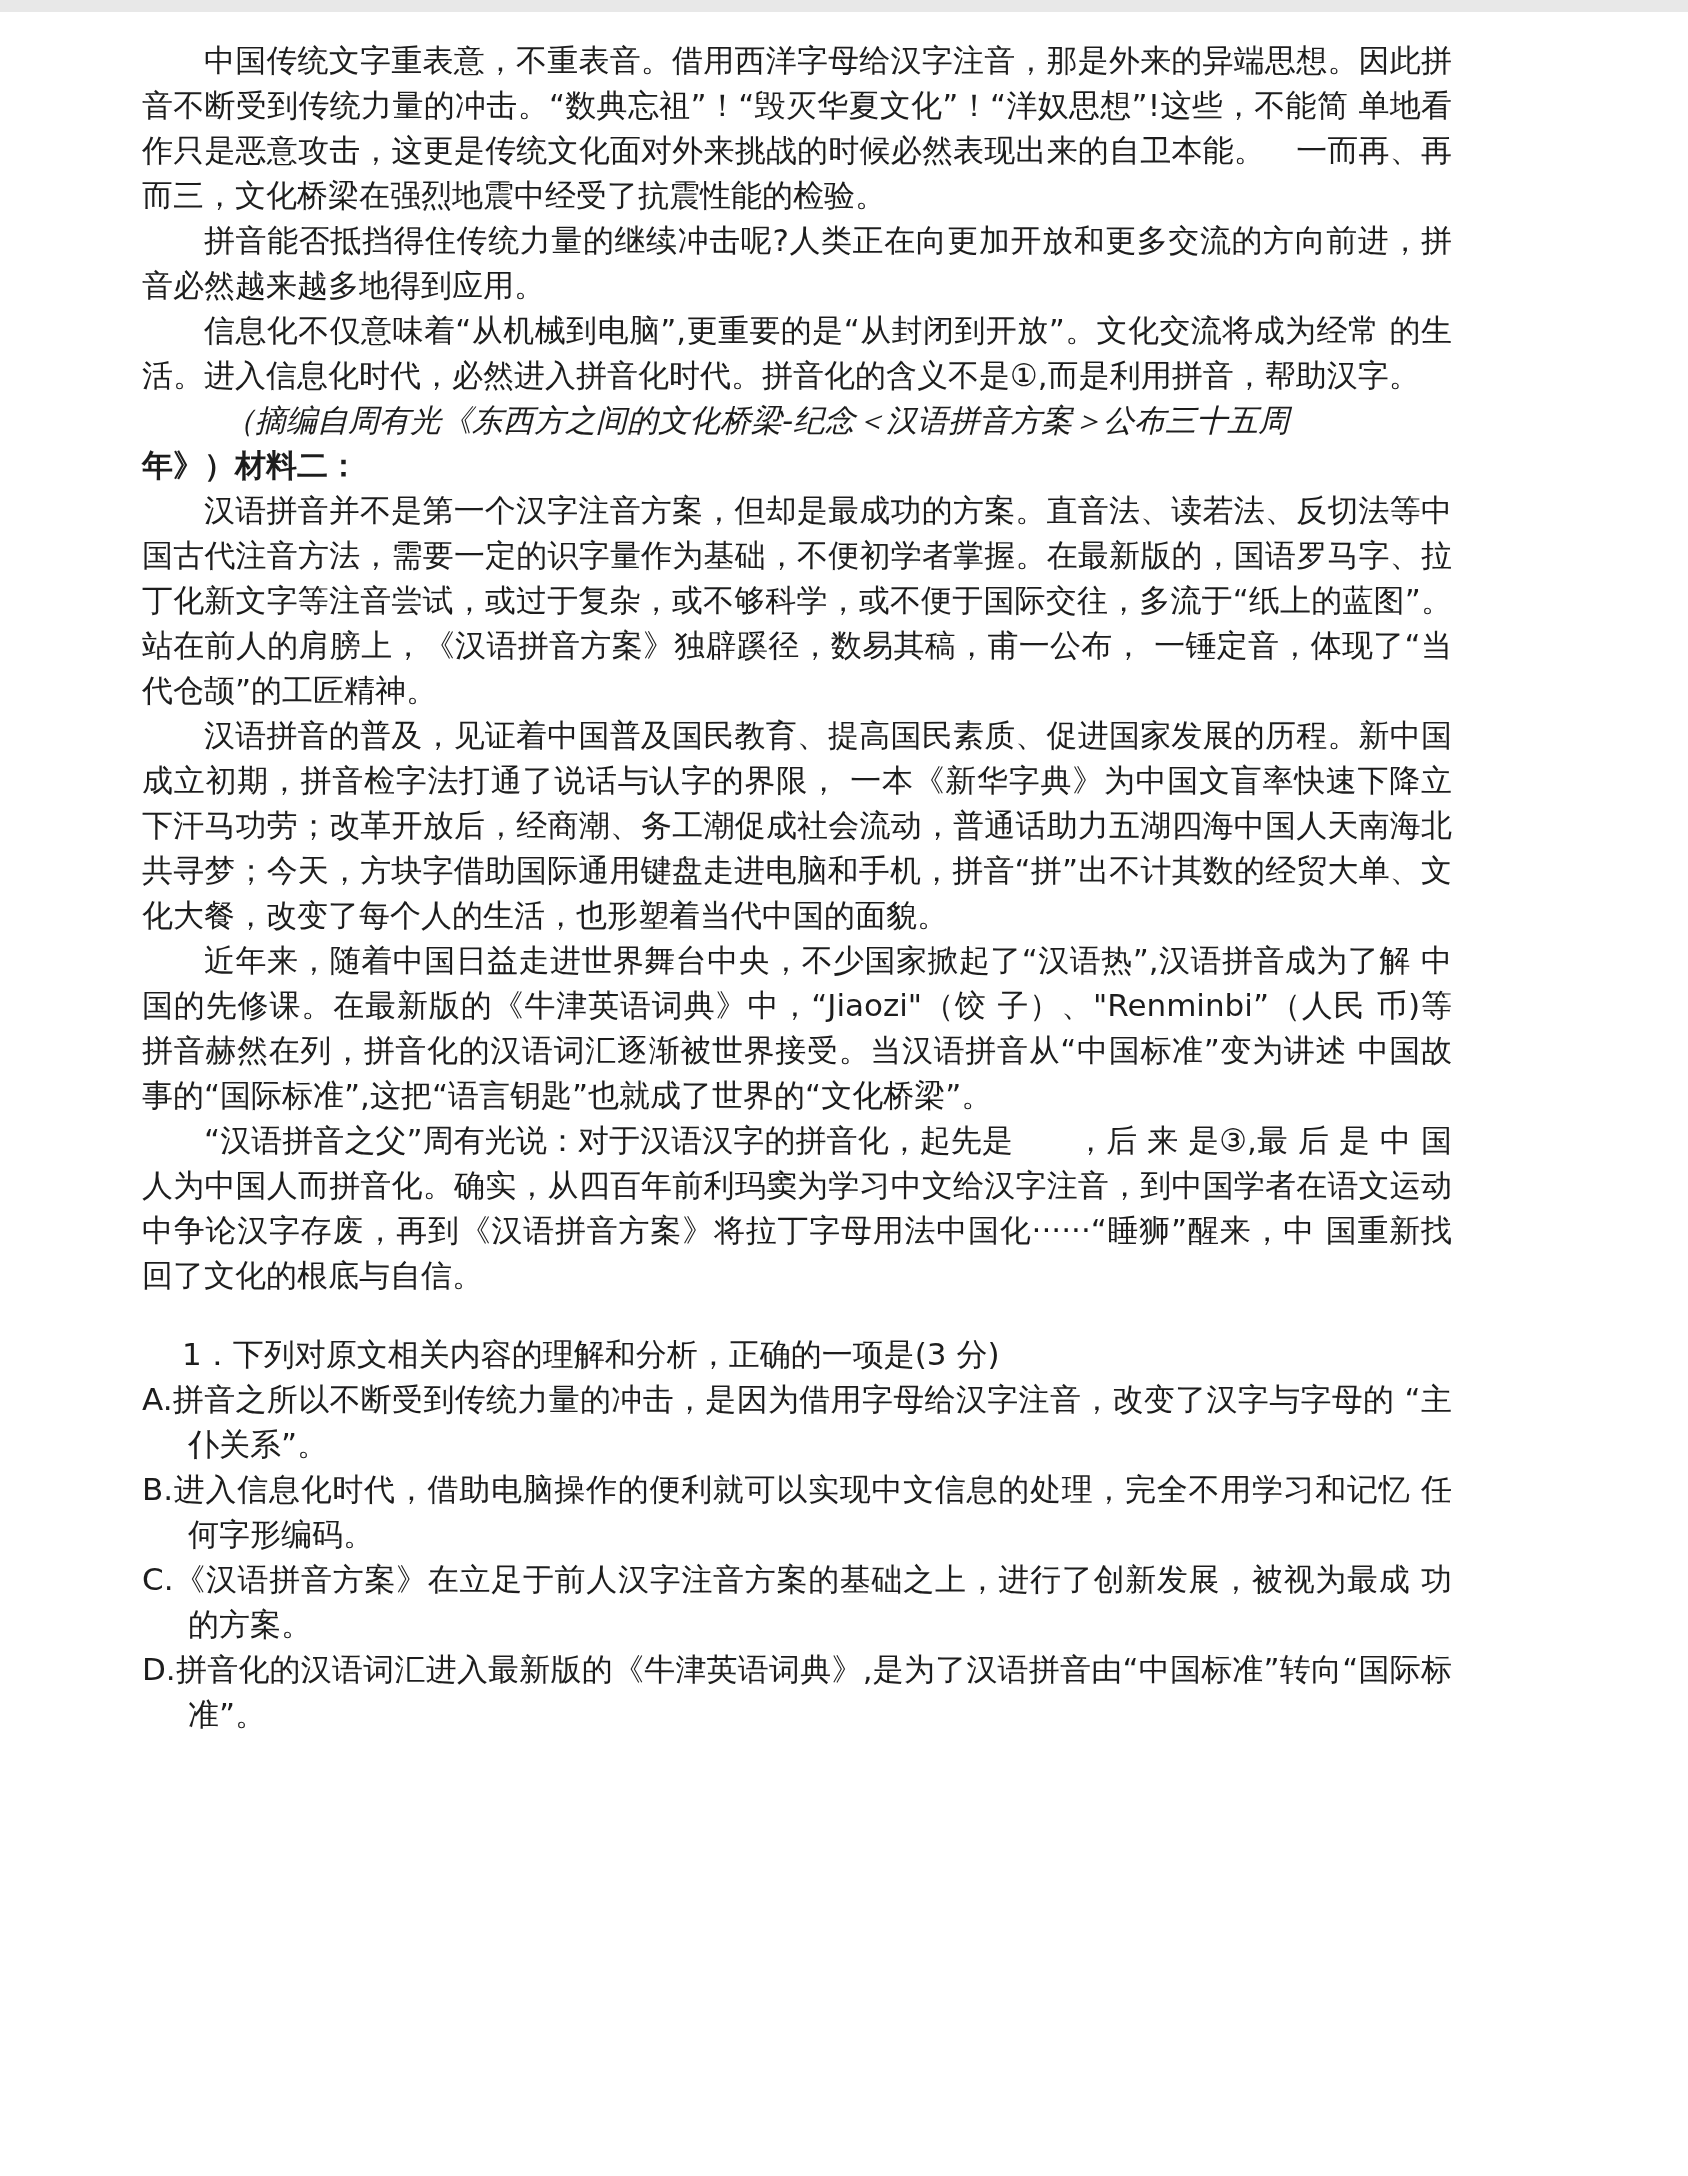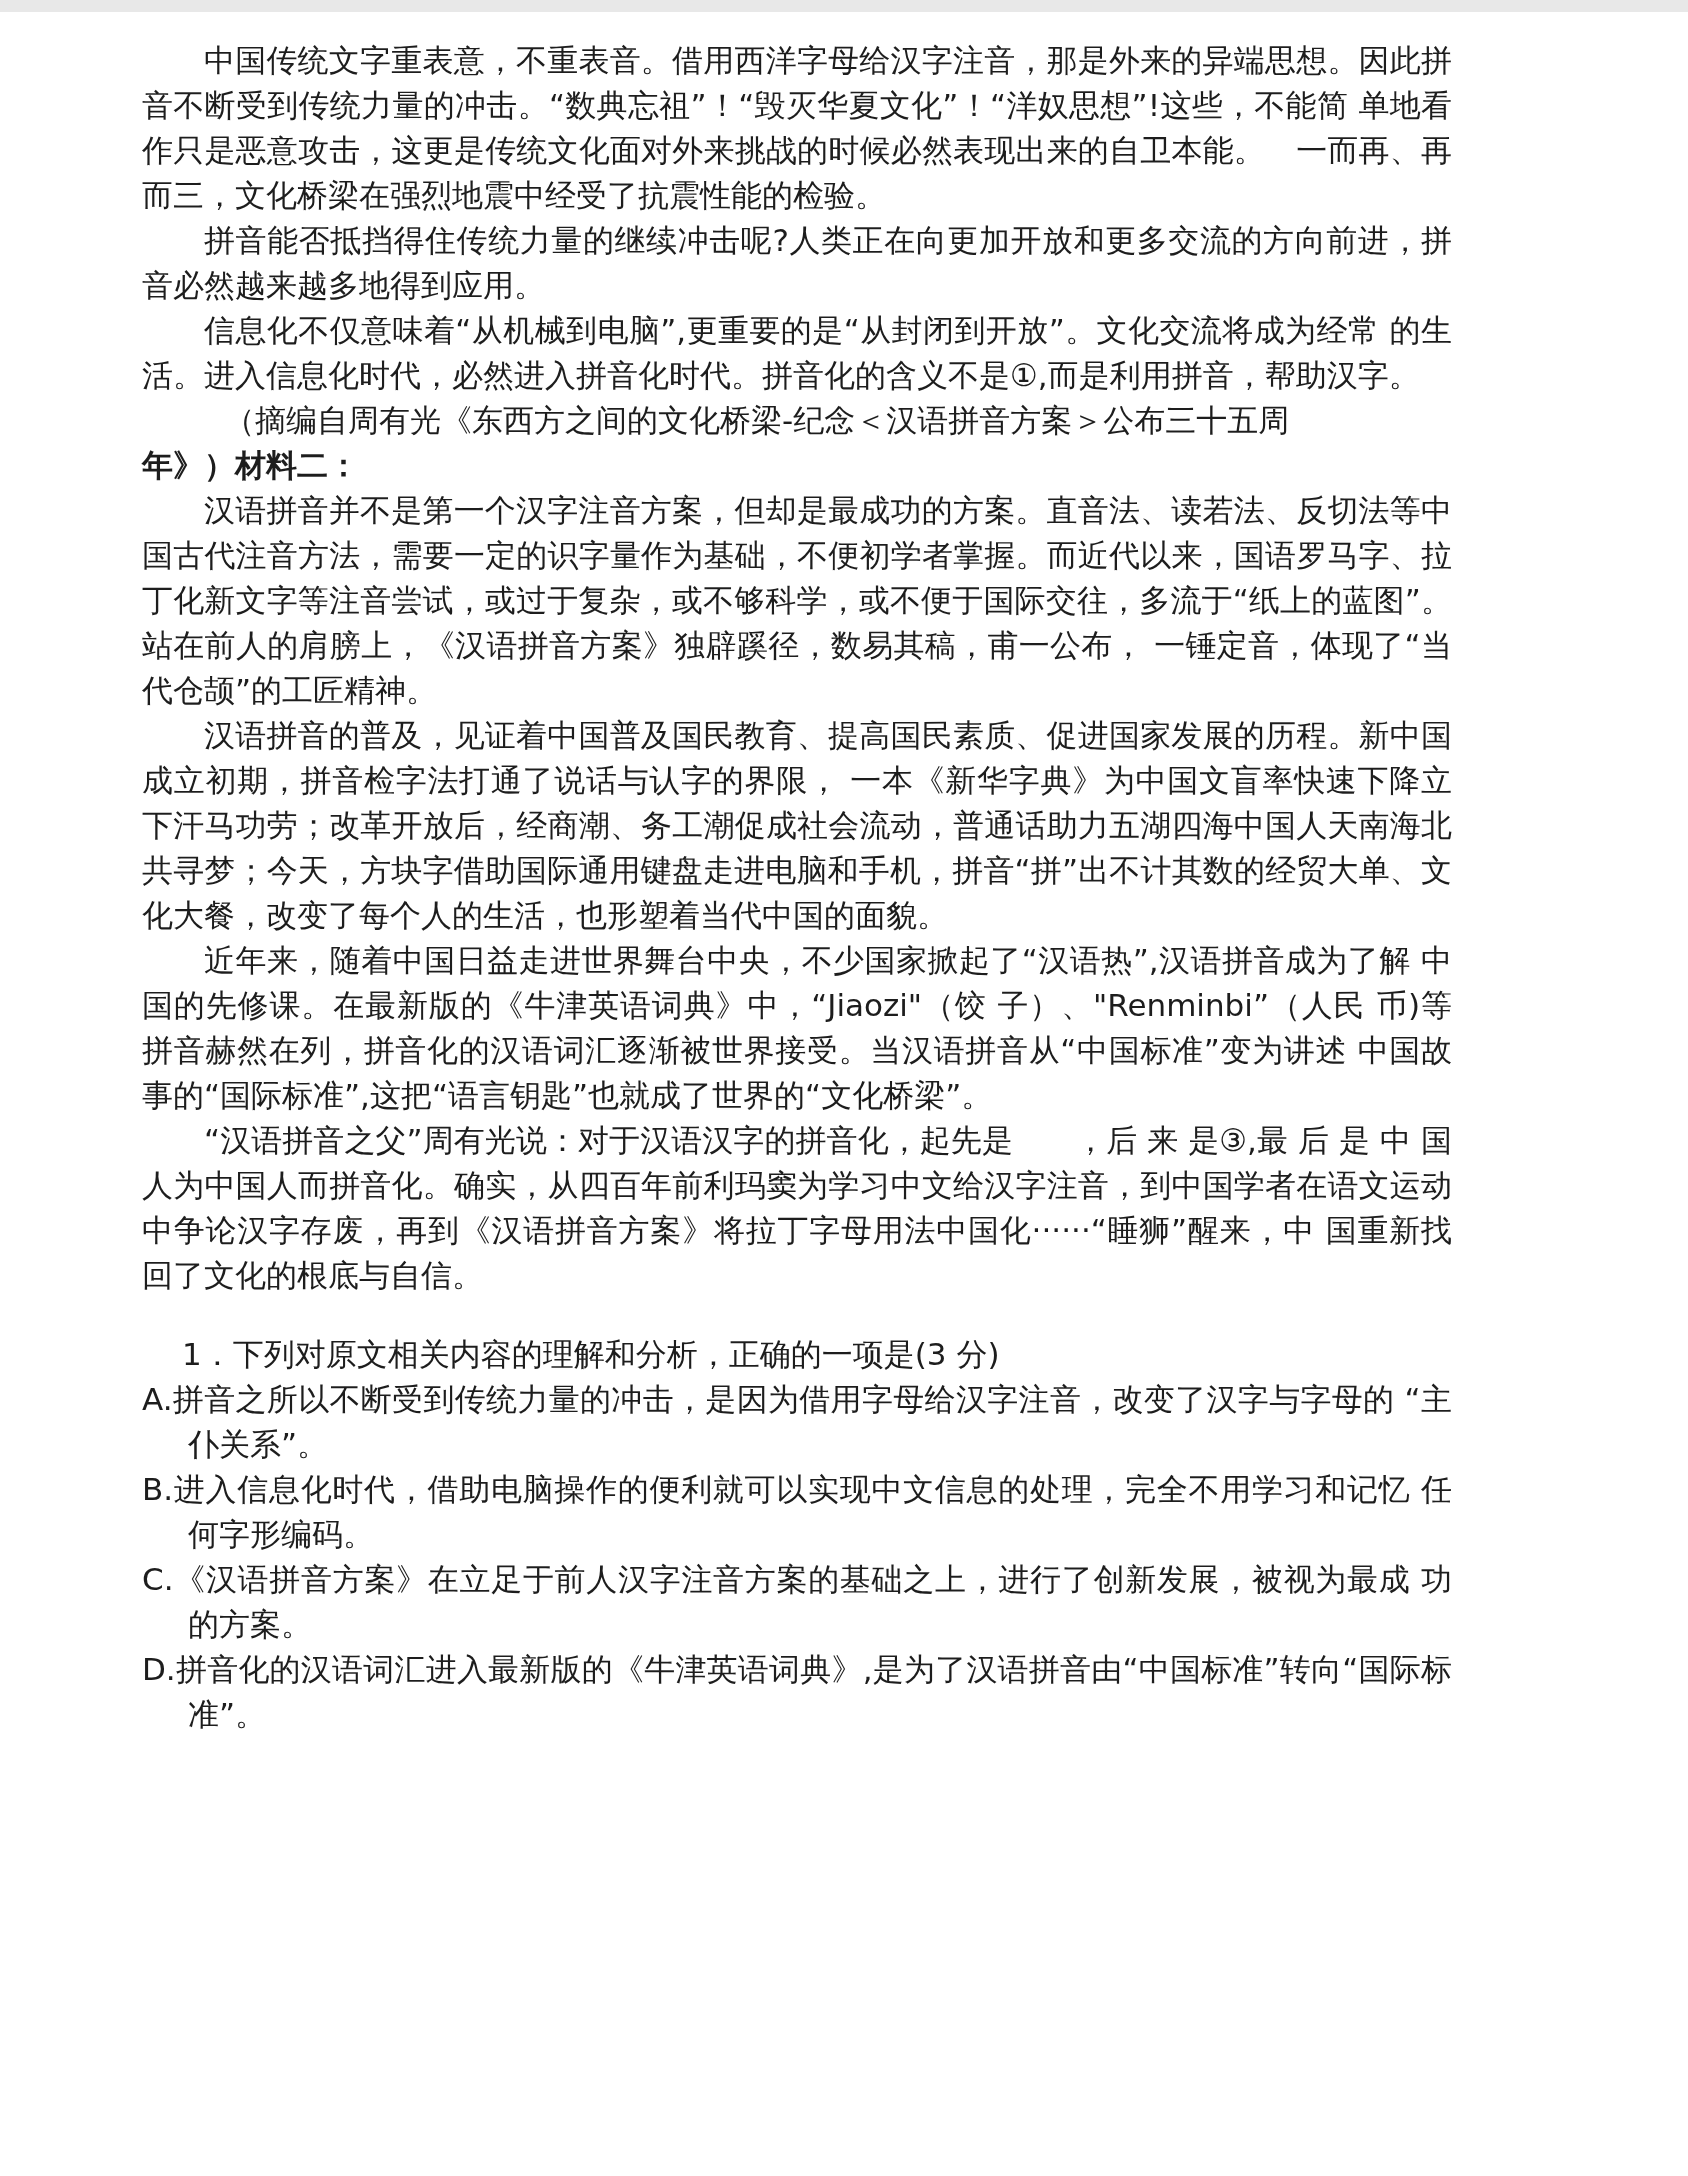--- a/index.html
+++ b/index.html
@@ -24,20 +24,21 @@
     word-break: break-all;
   }
   .para { text-indent: 2em; }
   .gap-sm { margin-top: 8px; }
   .gap-md { margin-top: 14px; }
   .gap-lg { margin-top: 18px; }
   .attr-wrap {            
     text-indent: 0;
     padding-left: 82px;
     text-align: left;
+    font-style: italic;
   }
   .tail-heading {         
     text-indent: 0;
     text-align: left;
     margin-top: 6px;
     font-weight: bold;
   }
   .attr-right {           
     text-indent: 0;
     text-align: right;
@@ -67,21 +68,21 @@
 
     <p class="para gap-sm">拼音能否抵挡得住传统力量的继续冲击呢?人类正在向更加开放和更多交流的方向前进，拼音必然越来越多地得到应用。</p>
 
 
     <p class="para">信息化不仅意味着“从机械到电脑”,更重要的是“从封闭到开放”。文化交流将成为经常 的生活。进入信息化时代，必然进入拼音化时代。拼音化的含义不是①,而是利用拼音，帮助汉字。</p>
 
     <p class="attr-wrap">（摘编自周有光《东西方之间的文化桥梁-纪念＜汉语拼音方案＞公布三十五周</p>
 
     <p class="tail-heading">年》）材料二：</p>
 
-    <p class="para gap-sm">汉语拼音并不是第一个汉字注音方案，但却是最成功的方案。直音法、读若法、反切法等中国古代注音方法，需要一定的识字量作为基础，不便初学者掌握。而近代以来，国语罗马字、拉丁化新文字等注音尝试，或过于复杂，或不够科学，或不便于国际交往，多流于“纸上的蓝图”。站在前人的肩膀上，《汉语拼音方案》独辟蹊径，数易其稿，甫一公布， 一锤定音，体现了“当代仓颉”的工匠精神。</p>
+    <p class="para gap-sm">汉语拼音并不是第一个汉字注音方案，但却是最成功的方案。直音法、读若法、反切法等中国古代注音方法，需要一定的识字量作为基础，不便初学者掌握。在最新版的，国语罗马字、拉丁化新文字等注音尝试，或过于复杂，或不够科学，或不便于国际交往，多流于“纸上的蓝图”。站在前人的肩膀上，《汉语拼音方案》独辟蹊径，数易其稿，甫一公布， 一锤定音，体现了“当代仓颉”的工匠精神。</p>
 
     <p class="para gap-md">汉语拼音的普及，见证着中国普及国民教育、提高国民素质、促进国家发展的历程。新中国成立初期，拼音检字法打通了说话与认字的界限， 一本《新华字典》为中国文盲率快速下降立下汗马功劳；改革开放后，经商潮、务工潮促成社会流动，普通话助力五湖四海中国人天南海北共寻梦；今天，方块字借助国际通用键盘走进电脑和手机，拼音“拼”出不计其数的经贸大单、文化大餐，改变了每个人的生活，也形塑着当代中国的面貌。</p>
 
     <p class="para gap-lg">近年来，随着中国日益走进世界舞台中央，不少国家掀起了“汉语热”,汉语拼音成为了解 中国的先修课。在最新版的《牛津英语词典》中，“Jiaozi"（饺 子）、"Renminbi”（人民 币)等拼音赫然在列，拼音化的汉语词汇逐渐被世界接受。当汉语拼音从“中国标准”变为讲述 中国故事的“国际标准”,这把“语言钥匙”也就成了世界的“文化桥梁”。</p>
 
     <p class="para gap-lg">“汉语拼音之父”周有光说：对于汉语汉字的拼音化，起先是　　，后 来 是③,最 后 是 中 国 人为中国人而拼音化。确实，从四百年前利玛窦为学习中文给汉字注音，到中国学者在语文运动中争论汉字存废，再到《汉语拼音方案》将拉丁字母用法中国化······“睡狮”醒来，中 国重新找回了文化的根底与自信。</p>
 
 
     <div class="question">
       <p class="stem">1．下列对原文相关内容的理解和分析，正确的一项是(3 分)</p>

